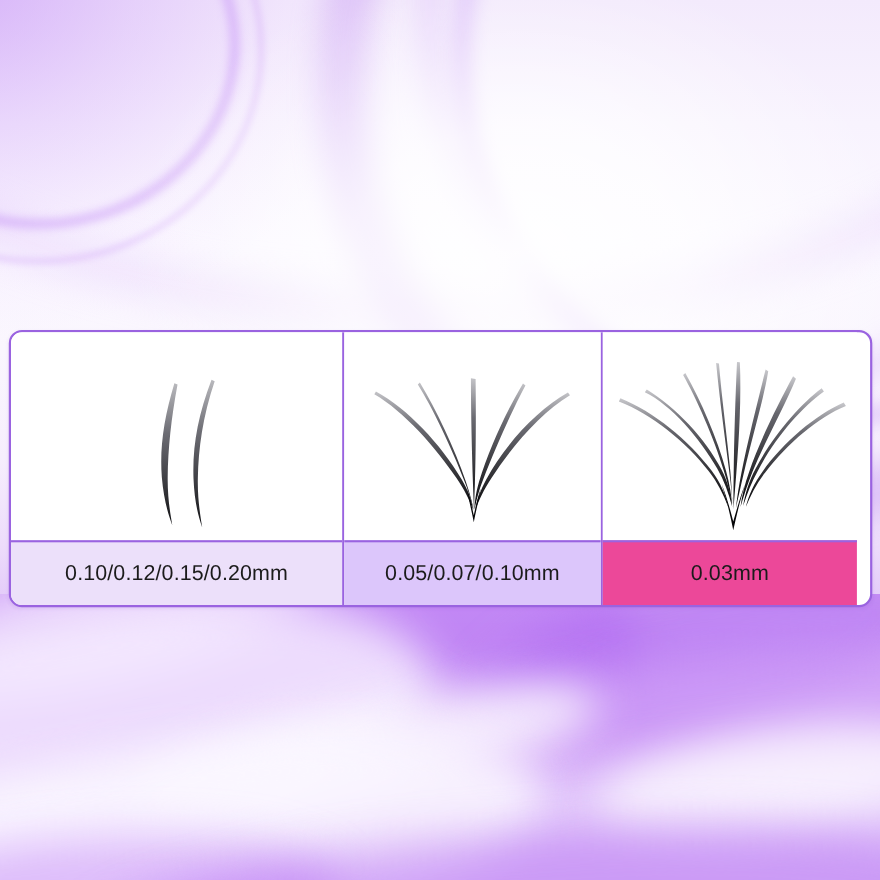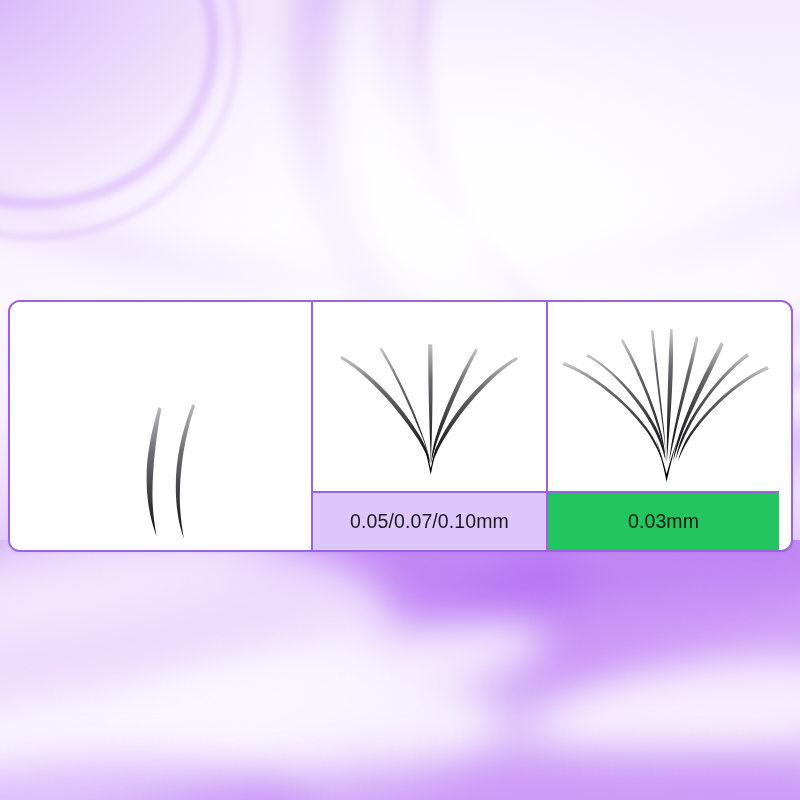--- a/index.html
+++ b/index.html
@@ -188,21 +188,21 @@
     display: flex;
     align-items: center;
     justify-content: center;
     font-size: 19.5px;
     color: #1b1b1b;
     letter-spacing: 0.1px;
     white-space: nowrap;
   }
   .spec-label.l1 { background: #ece0fa; }
   .spec-label.l2 { background: #dcc6fb; }
-  .spec-label.l3 { background: #22c55e; }
+  .spec-label.l3 { background: #ec4899; }
 </style>
 </head>
 <body>
 
 <div id="stage">
 
   <div class="bg-layer" id="bg-base"></div>
   <div class="bg-layer">
     <div id="bg-arc-4"></div>
     <div id="bg-arc-1"></div>
@@ -242,20 +242,21 @@
             </linearGradient>
           </defs>
           <g>
             <path d="M149.5 50 C140 82 136 108 138 136 C139.6 155 143.4 169 147.6 180
                      C145.6 168.6 143.2 154 143.4 136 C143.7 110 146.6 82 152.4 51.2 Z" fill="url(#lashA)"></path>
             <path d="M183.5 47 C171 80 166 108 167 137 C167.8 157 171 171 175 182
                      C173 170 170.6 155 171 137 C171.5 110 175.5 80 186.4 48.2 Z" fill="url(#lashA)"></path>
           </g>
         </svg>
       </div>
+      <div class="spec-label l1">0.10/0.12/0.15/0.20mm</div>
     </div>
 
     <div class="spec-col c2">
       <div class="spec-figure">
         <svg width="251" height="193" viewBox="0 0 251 193" aria-hidden="true">
           <defs>
             <linearGradient id="lashB" x1="0" y1="0" x2="0" y2="1">
               <stop offset="0" stop-color="#c3c3c7"></stop>
               <stop offset="0.3" stop-color="#6a6a71"></stop>
               <stop offset="1" stop-color="#08080a"></stop>

